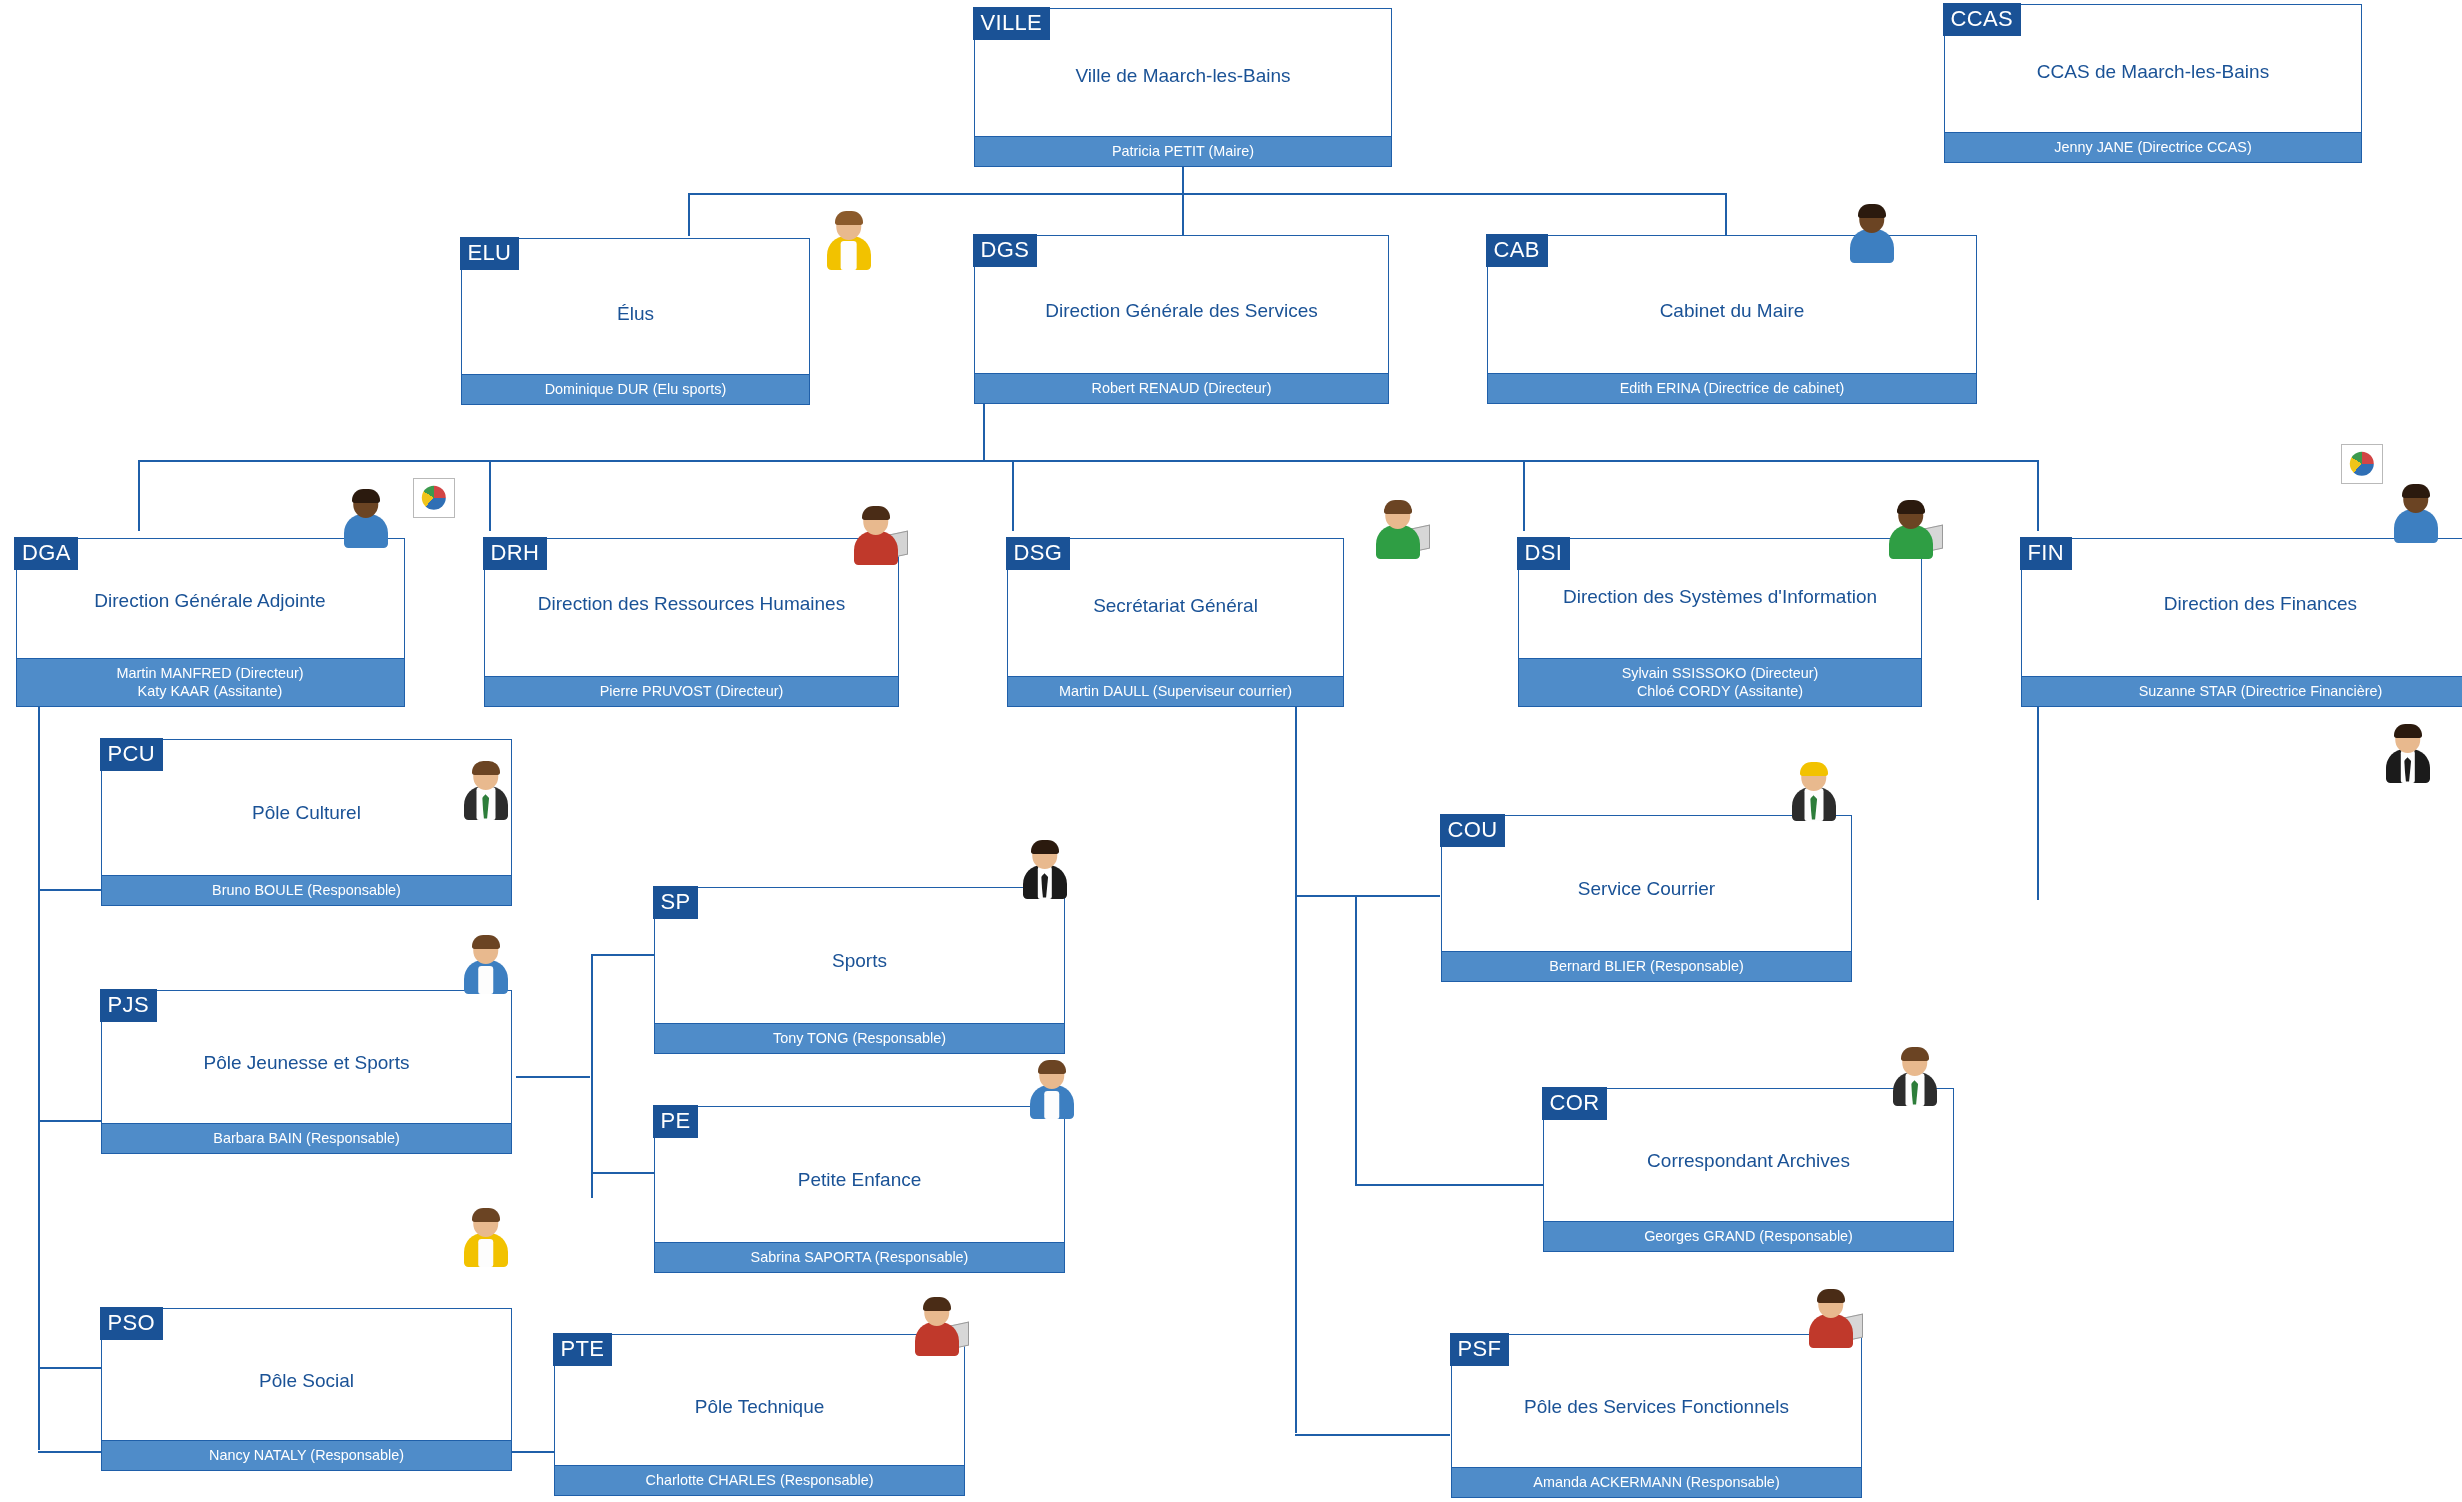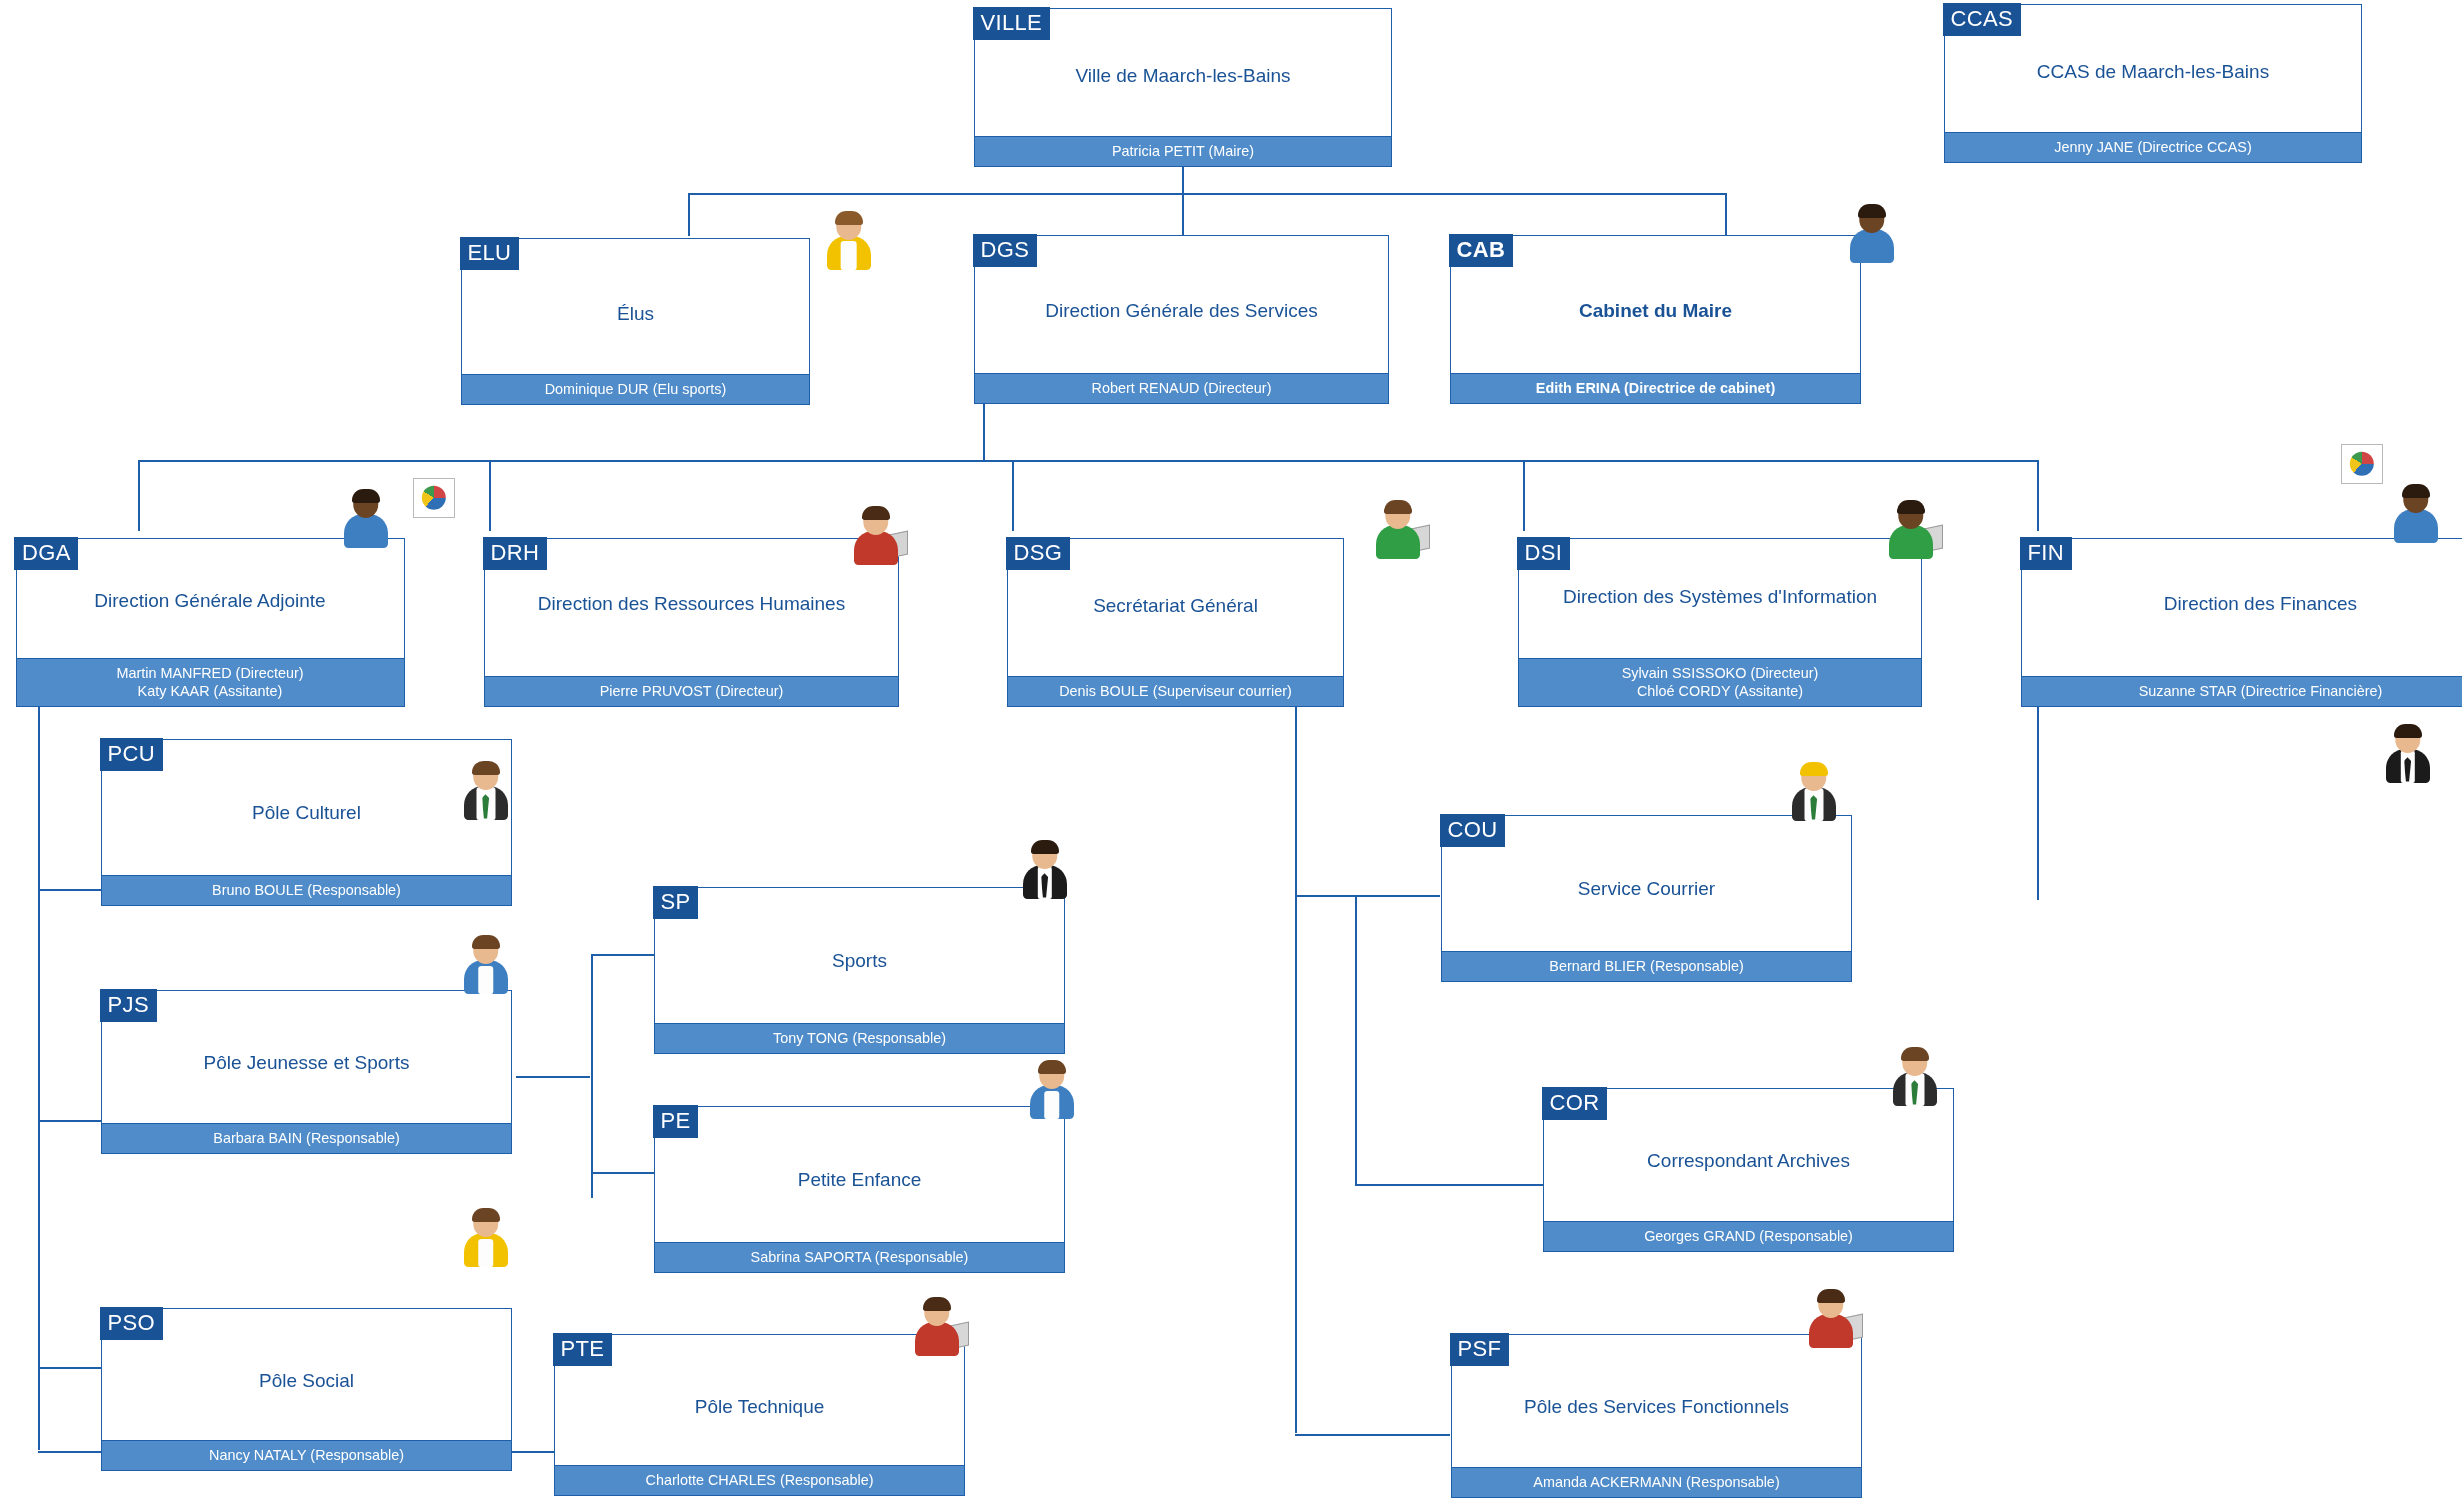--- a/index.html
+++ b/index.html
@@ -221,21 +221,21 @@
     <div class="av-head"></div>
     <div class="av-hair" style="background:#8b5a2b;"></div>
   </div>
 
   <div class="node" style="left:974px; top:235px; width:415px; height:169px;">
     <div class="tag">DGS</div>
     <div class="title" style="top:64px;">Direction Générale des Services</div>
     <div class="person">Robert RENAUD (Directeur)</div>
   </div>
 
-  <div class="node" style="left:1450px; top:235px; width:411px; height:169px;font-weight:bold;">
+  <div class="node" style="left:1487px; top:235px; width:490px; height:169px;">
     <div class="tag">CAB</div>
     <div class="title" style="top:64px;">Cabinet du Maire</div>
     <div class="person">Edith ERINA (Directrice de cabinet)</div>
   </div>
   <div class="avatar" style="left:1845px; top:204px;">
     <div class="av-body" style="background:#3d7fc1;"></div>
     <div class="av-head" style="background:#6b4423;"></div>
     <div class="av-hair" style="background:#2b1a0e;"></div>
   </div>
 
@@ -262,21 +262,21 @@
   <div class="avatar" style="left:849px; top:506px;">
     <div class="av-doc"></div>
     <div class="av-body" style="background:#c0392b;"></div>
     <div class="av-head" style="background:#e8b98e;"></div>
     <div class="av-hair" style="background:#4a2c16;"></div>
   </div>
 
   <div class="node" style="left:1007px; top:538px; width:337px; height:169px;">
     <div class="tag">DSG</div>
     <div class="title" style="top:56px;">Secrétariat Général</div>
-    <div class="person">Denis BOULE (Superviseur courrier)</div>
+    <div class="person">Martin DAULL (Superviseur courrier)</div>
   </div>
   <div class="avatar" style="left:1371px; top:500px;">
     <div class="av-doc" style="background:#d7d7d7;"></div>
     <div class="av-body" style="background:#2f9e44;"></div>
     <div class="av-head" style="background:#e8b98e;"></div>
     <div class="av-hair" style="background:#6b4423;"></div>
   </div>
 
   <div class="node big" style="left:1518px; top:538px; width:404px; height:169px;">
     <div class="tag">DSI</div>

